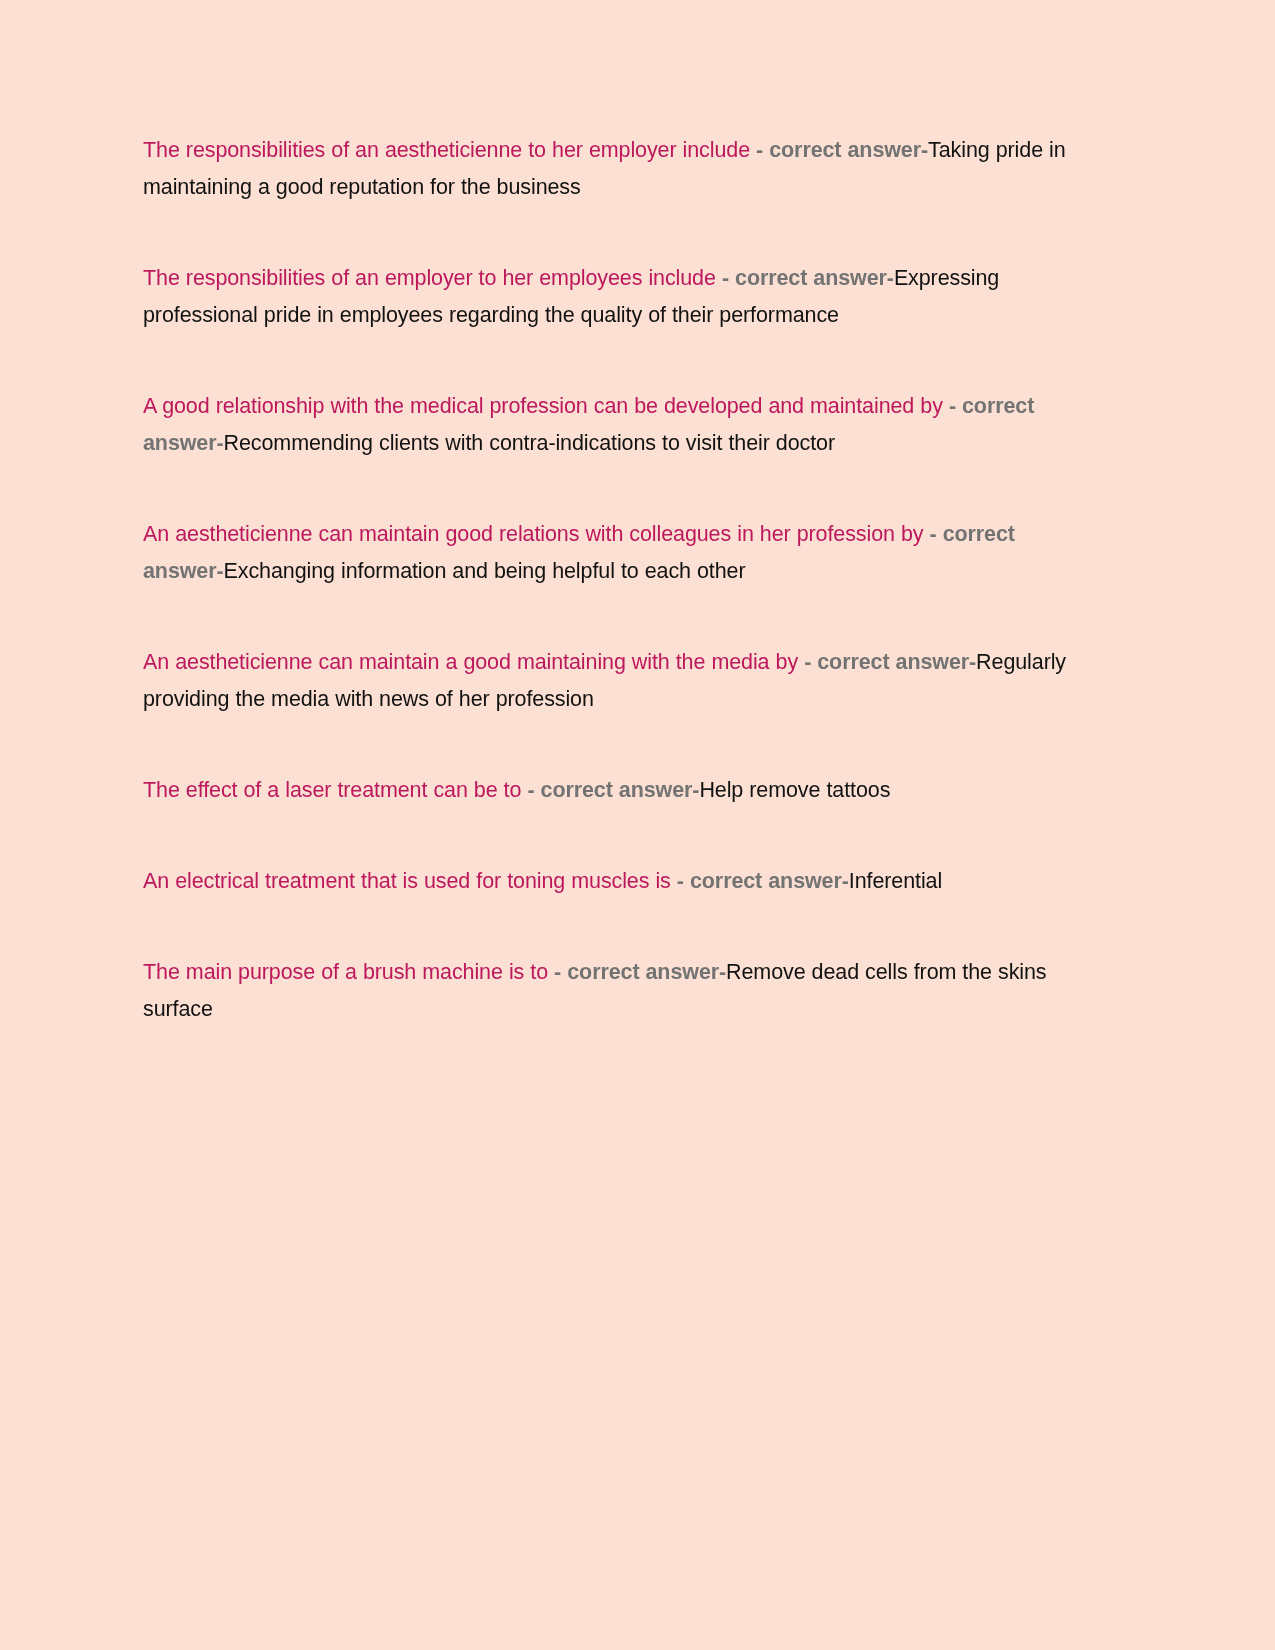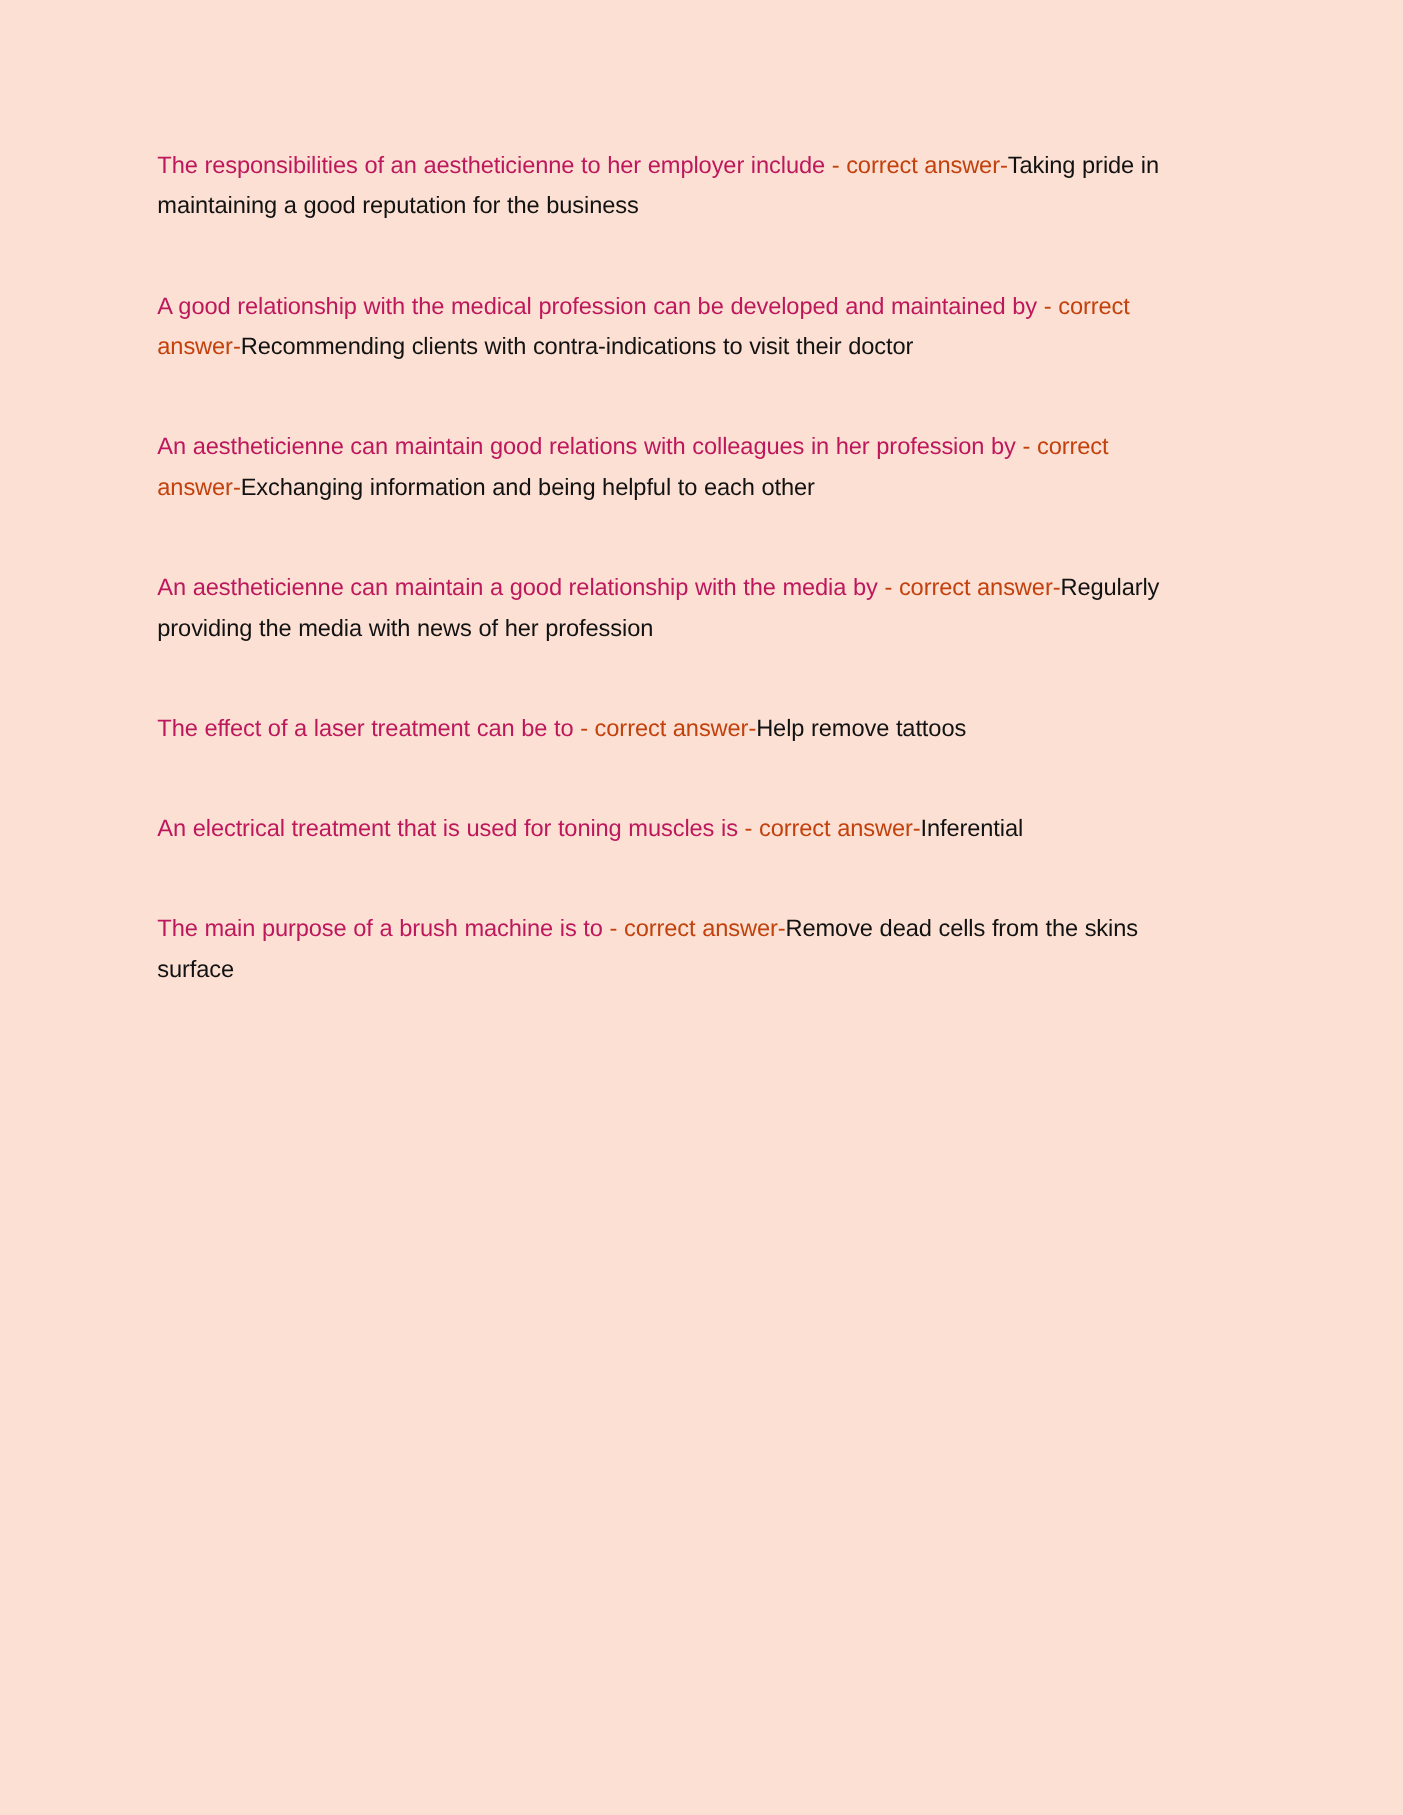--- a/index.html
+++ b/index.html
@@ -39,48 +39,51 @@
     word-spacing: 0.2px;
     text-align: left;
   }
   .qa-block:last-child {
     margin-bottom: 14px;
   }
   .q-text {
     color: #be185d;
   }
   .marker {
-    color: #c2410c;
-    font-weight: normal;
+    color: #737373;
+    font-weight: bold;
   }
   .a-text {
     color: #121212;
   }
 </style>
 </head>
 <body>
 
 <div class="page">
   <div class="content">
 
     <p class="qa-block">
       <span class="q-text">The responsibilities of an aestheticienne to her employer include </span><span class="marker">- correct answer-</span><span class="a-text">Taking pride in maintaining a good reputation for the business</span>
     </p>
 
+    <p class="qa-block">
+      <span class="q-text">The responsibilities of an employer to her employees include </span><span class="marker">- correct answer-</span><span class="a-text">Expressing professional pride in employees regarding the quality of their performance</span>
+    </p>
 
     <p class="qa-block">
       <span class="q-text">A good relationship with the medical profession can be developed and maintained by </span><span class="marker">- correct answer-</span><span class="a-text">Recommending clients with contra-indications to visit their doctor</span>
     </p>
 
     <p class="qa-block">
       <span class="q-text">An aestheticienne can maintain good relations with colleagues in her profession by </span><span class="marker">- correct answer-</span><span class="a-text">Exchanging information and being helpful to each other</span>
     </p>
 
     <p class="qa-block">
-      <span class="q-text">An aestheticienne can maintain a good relationship with the media by </span><span class="marker">- correct answer-</span><span class="a-text">Regularly providing the media with news of her profession</span>
+      <span class="q-text">An aestheticienne can maintain a good maintaining with the media by </span><span class="marker">- correct answer-</span><span class="a-text">Regularly providing the media with news of her profession</span>
     </p>
 
 
     <p class="qa-block">
       <span class="q-text">The effect of a laser treatment can be to </span><span class="marker">- correct answer-</span><span class="a-text">Help remove tattoos</span>
     </p>
 
     <p class="qa-block">
       <span class="q-text">An electrical treatment that is used for toning muscles is </span><span class="marker">- correct answer-</span><span class="a-text">Inferential</span>
     </p>

